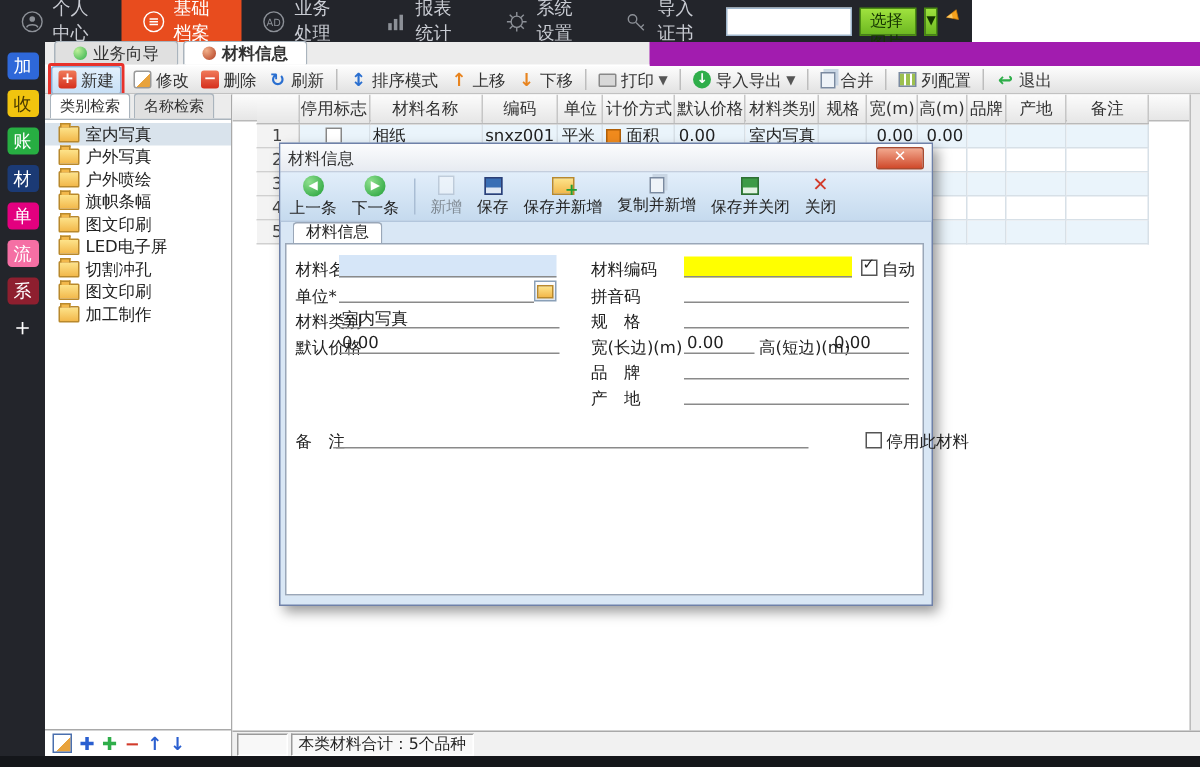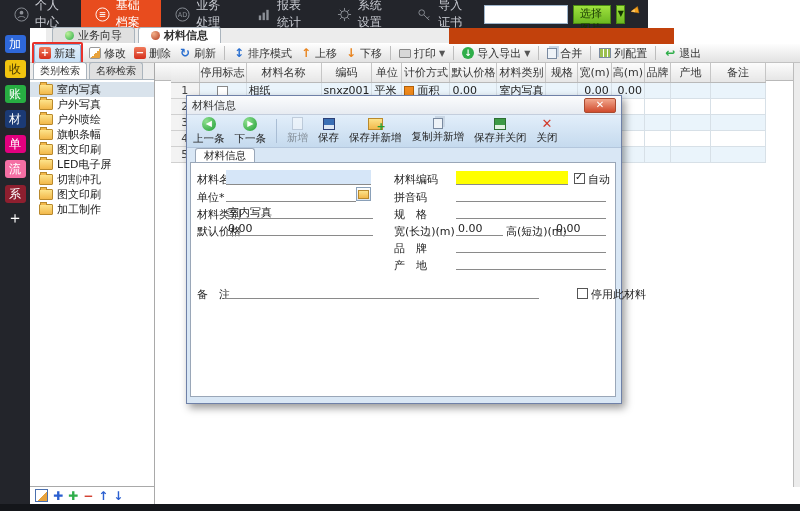--- a/index.html
+++ b/index.html
@@ -17,21 +17,21 @@
   .pick-btn{height:17px;background:linear-gradient(#9fe23e,#6db821);border:1px solid #4a8c12;color:#143300;font-size:11px;padding:0 6px;line-height:15px;}
   .pick-dd{width:12px;height:17px;background:linear-gradient(#9fe23e,#6db821);border:1px solid #4a8c12;color:#143300;font-size:8px;text-align:center;line-height:16px;}
   .horn{width:18px;height:18px;}
 
   
   .rail{position:absolute;left:0;top:28px;width:30px;height:483px;background:#23252b;}
   .badge{width:21px;height:18px;margin:7px auto 0;border-radius:3px;color:#fff;font-size:12px;line-height:18px;text-align:center;}
   .badge.plus{background:transparent;font-size:16px;line-height:16px;}
 
   
-  .tabstrip{position:absolute;left:30px;top:28px;width:628px;height:16px;background:#c2410c;margin-left:16px;}
+  .tabstrip{position:absolute;left:30px;top:28px;width:770px;height:16px;background:#a21caf;}
   .tabstrip-light{position:absolute;left:0;top:0;width:403px;height:16px;background:#ececec;border-bottom:1px solid #fff;display:flex;align-items:flex-end;padding-left:6px;box-sizing:border-box;}
   .tab{height:15px;display:flex;align-items:center;gap:4px;padding:0 12px;font-size:11px;color:#333;background:#e0e0e0;border:1px solid #aab4bd;border-bottom:none;border-radius:3px 3px 0 0;margin-right:3px;}
   .tab.active{background:#fff;font-weight:bold;}
   .dot-globe{width:9px;height:9px;border-radius:50%;background:radial-gradient(circle at 30% 30%,#bdf09a,#2fae4a);}
   .dot-person{width:9px;height:9px;border-radius:50%;background:radial-gradient(circle at 30% 30%,#f2b08a,#b03a1e);}
 
   
   .toolbar{position:absolute;left:30px;top:44px;width:770px;height:19px;background:linear-gradient(#fdfdfd,#e2e2e2);border-bottom:1px solid #c2c2c2;display:flex;align-items:center;padding-left:2px;box-sizing:border-box;color:#333;}
   .tbtn{display:flex;align-items:center;gap:3px;padding:1px 4px;white-space:nowrap;}
   .tbtn .dd{font-size:8px;color:#555;}
@@ -437,20 +437,24 @@
             <td class="gc"></td>
             <td class="gc"></td>
             <td class="gc"></td>
             <td class="gc"></td>
           </tr>
     </tbody>
       </table>
   </div>
   <div class="vscroll"></div>
 
+  <div class="statusbar">
+    <span class="scell empty"></span>
+    <span class="scell">本类材料合计：5个品种</span>
+  </div>
   <div class="bottom-strip"></div>
 
   <div class="modal">
     <div class="m-title">
       <span class="m-title-text">材料信息</span>
       <span class="m-close">✕</span>
     </div>
     <div class="m-toolbar">
       <span class="mbtn">
           <span class="mi-cir">◀</span>

